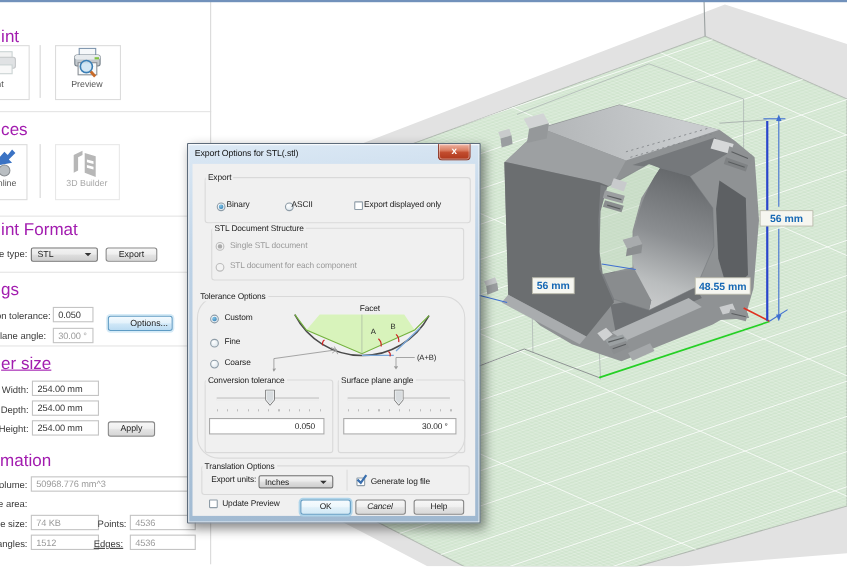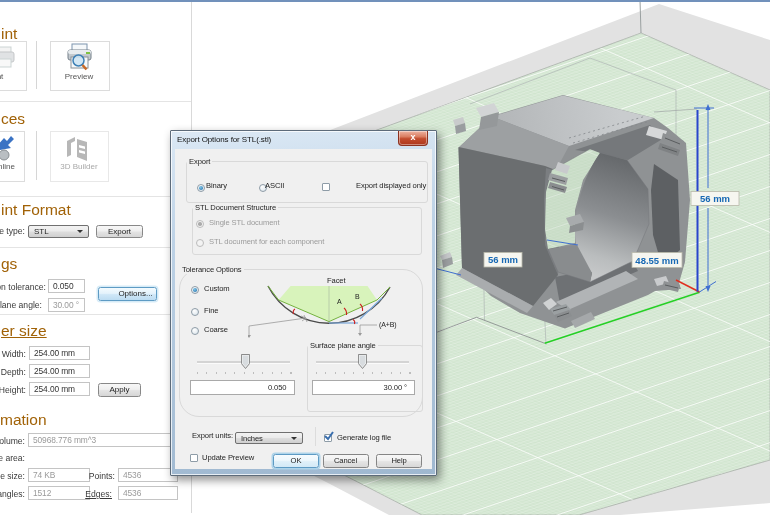--- a/index.html
+++ b/index.html
@@ -1,21 +1,21 @@
 <!DOCTYPE html>
 <html><head><meta charset="utf-8">
 <style>
   html,body{margin:0;padding:0;}
   #stage{position:relative;width:770px;height:515px;overflow:hidden;background:#fff;
     font-family:"Liberation Sans",sans-serif;}
   #topline{position:absolute;left:0;top:0;width:770px;height:2px;background:#7191bb;z-index:3;}
   
   #panel{position:absolute;left:0;top:0;width:192px;height:515px;background:#fff;z-index:2;}
   #panel .sep{position:absolute;left:0;width:192px;height:1px;background:#e4e4e4;}
-  .h1{position:absolute;color:#a16207;font-size:15.5px;font-weight:400;letter-spacing:0px;}
+  .h1{position:absolute;color:#a21caf;font-size:15.5px;font-weight:400;letter-spacing:0px;}
   .ibox{position:absolute;border:1px solid #dcdcdc;background:#fff;}
   .vsep{position:absolute;width:1px;background:#d6d6d6;}
   .ilab{position:absolute;font-size:8px;color:#555;text-align:center;}
   .plab{position:absolute;font-size:8.6px;color:#3a3a3a;text-align:right;white-space:nowrap;}
   .pfield{position:absolute;border:1px solid #c4c4c4;background:#fff;font-size:8.4px;letter-spacing:-0.1px;color:#333;
      padding:0 0 0 4px;white-space:nowrap;overflow:hidden;line-height:13px;}
   .gray{color:#9a9a9a;}
   .wbtn{position:absolute;border:1px solid #888;border-radius:2.5px;text-align:center;
      font-size:8px;color:#222;background:linear-gradient(#f7f7f7,#efefef 45%,#e3e3e3 55%,#d6d6d6);}
   
@@ -316,21 +316,21 @@
     <div id="dlgx">x</div>
     <div id="dlgc">
       <div class="gb" style="left:11px;top:12px;width:240px;height:40px;">
           <span>Export</span>
         </div>
       <div class="rad on" style="left:22px;top:35px;"></div>
       <div class="lab" style="left:31px;top:32px;">Binary</div>
       <div class="rad" style="left:84px;top:35px;"></div>
       <div class="lab" style="left:90px;top:32px;">ASCII</div>
       <div class="chk" style="left:147px;top:34px;"></div>
-      <div class="lab" style="left:156px;top:32px;padding-left:25px;">Export displayed only</div>
+      <div class="lab" style="left:156px;top:32px;">Export displayed only</div>
 
       <div class="gb" style="left:17px;top:58px;width:228px;height:46px;">
           <span>STL Document Structure</span>
         </div>
       <div class="rad on dis" style="left:21px;top:71px;"></div>
       <div class="lab dis" style="left:34px;top:69px;">Single STL document</div>
       <div class="rad dis" style="left:21px;top:90px;"></div>
       <div class="lab dis" style="left:34px;top:87.5px;">STL document for each component</div>
 
       <div class="gb" style="left:4px;top:120px;width:242px;height:146px;border-radius:20px;">
@@ -356,46 +356,52 @@
         <path d="M47,38 q-2.5 1.5 -1.5 5" fill="none" stroke="#cc2222" stroke-width="1.1"></path>
         <text x="89" y="33" font-size="7" fill="#222">A</text>
         <text x="107" y="28" font-size="7" fill="#222">B</text>
         <text x="131" y="56" font-size="7" fill="#222">(A+B)</text>
         <polyline points="129,54 112,54 112,62" fill="none" stroke="#9a9a9a" stroke-width="0.8"></polyline>
         <path d="M112,65 l-2,-3 l4,0 z" fill="#9a9a9a"></path>
         <polyline points="58,47 1,55 1,64" fill="none" stroke="#9a9a9a" stroke-width="0.8"></polyline>
         <path d="M1,67 l-2,-3 l4,0 z" fill="#9a9a9a"></path>
         <path d="M58,47 l-5,-2 m5,2 l-4,3 m2,-6 l3,7" stroke="#9a9a9a" stroke-width="0.8" fill="none"></path>
       </svg>
+      <div class="gb" style="left:11px;top:196px;width:115px;height:65px;">
+          <span>Conversion tolerance</span>
+        </div>
       <div class="groove" style="left:22px;top:211.5px;width:93px;"></div>
       <svg class="thumb" style="left:65.5px;top:205px;width:9px;height:15px;" viewBox="0 0 11 18">
         <path d="M0.5,0.5 h10 v11 l-5,6 l-5,-6 z" fill="#f0f2f3" stroke="#707070"></path>
         <path d="M2,2 h7 v9 l-3.5,4.5 l-3.5,-4.5 z" fill="#d8dcdf"></path>
       </svg>
       <div class="tick" style="left:22px;top:222.5px;width:95px;"></div>
       <div class="dfield" style="left:14.5px;top:230.5px;width:96px;height:13px;padding-right:7px;">0.050</div>
       <div class="gb" style="left:132px;top:196px;width:114px;height:65px;">
           <span>Surface plane angle</span>
         </div>
       <div class="groove" style="left:141px;top:211.5px;width:93px;"></div>
       <svg class="thumb" style="left:182.5px;top:205px;width:9px;height:15px;" viewBox="0 0 11 18">
         <path d="M0.5,0.5 h10 v11 l-5,6 l-5,-6 z" fill="#f0f2f3" stroke="#707070"></path>
         <path d="M2,2 h7 v9 l-3.5,4.5 l-3.5,-4.5 z" fill="#d8dcdf"></path>
       </svg>
       <div class="tick" style="left:141px;top:222.5px;width:95px;"></div>
       <div class="dfield" style="left:137px;top:230.5px;width:94px;height:13px;padding-right:7px;">30.00 °</div>
 
+      <div class="gb" style="left:8px;top:274px;width:242px;height:25px;">
+          <span>Translation Options</span>
+        </div>
       <div class="lab" style="left:17px;top:282px;">Export units:</div>
       <div class="combo" style="left:60px;top:282.5px;width:61px;height:10.5px;">Inches</div>
       <div style="position:absolute;left:140px;top:277.5px;width:1px;height:19px;background:#dcdcdc;"></div>
       <div class="chk" style="left:149px;top:285px;"></div>
       <svg style="position:absolute;left:148px;top:281px" width="12" height="12" viewBox="0 0 12 12">
         <path d="M2,6 l3,3 l5,-7" fill="none" stroke="#3a6fae" stroke-width="2"></path>
       </svg>
       <div class="lab" style="left:162px;top:284px;">Generate log file</div>
       <div class="chk" style="left:15px;top:304.5px;"></div>
       <div class="lab" style="left:27px;top:304px;">Update Preview</div>
       <div class="btn" id="okbtn" style="left:98px;top:305px;">OK</div>
-      <div class="btn" style="left:147.5px;top:305px;">Cancel</div>
+      <div class="btn" style="left:147.5px;top:305px;font-style:italic;">Cancel</div>
       <div class="btn" style="left:201px;top:305px;">Help</div>
     </div>
   </div>
 </div>
 
 </body></html>

